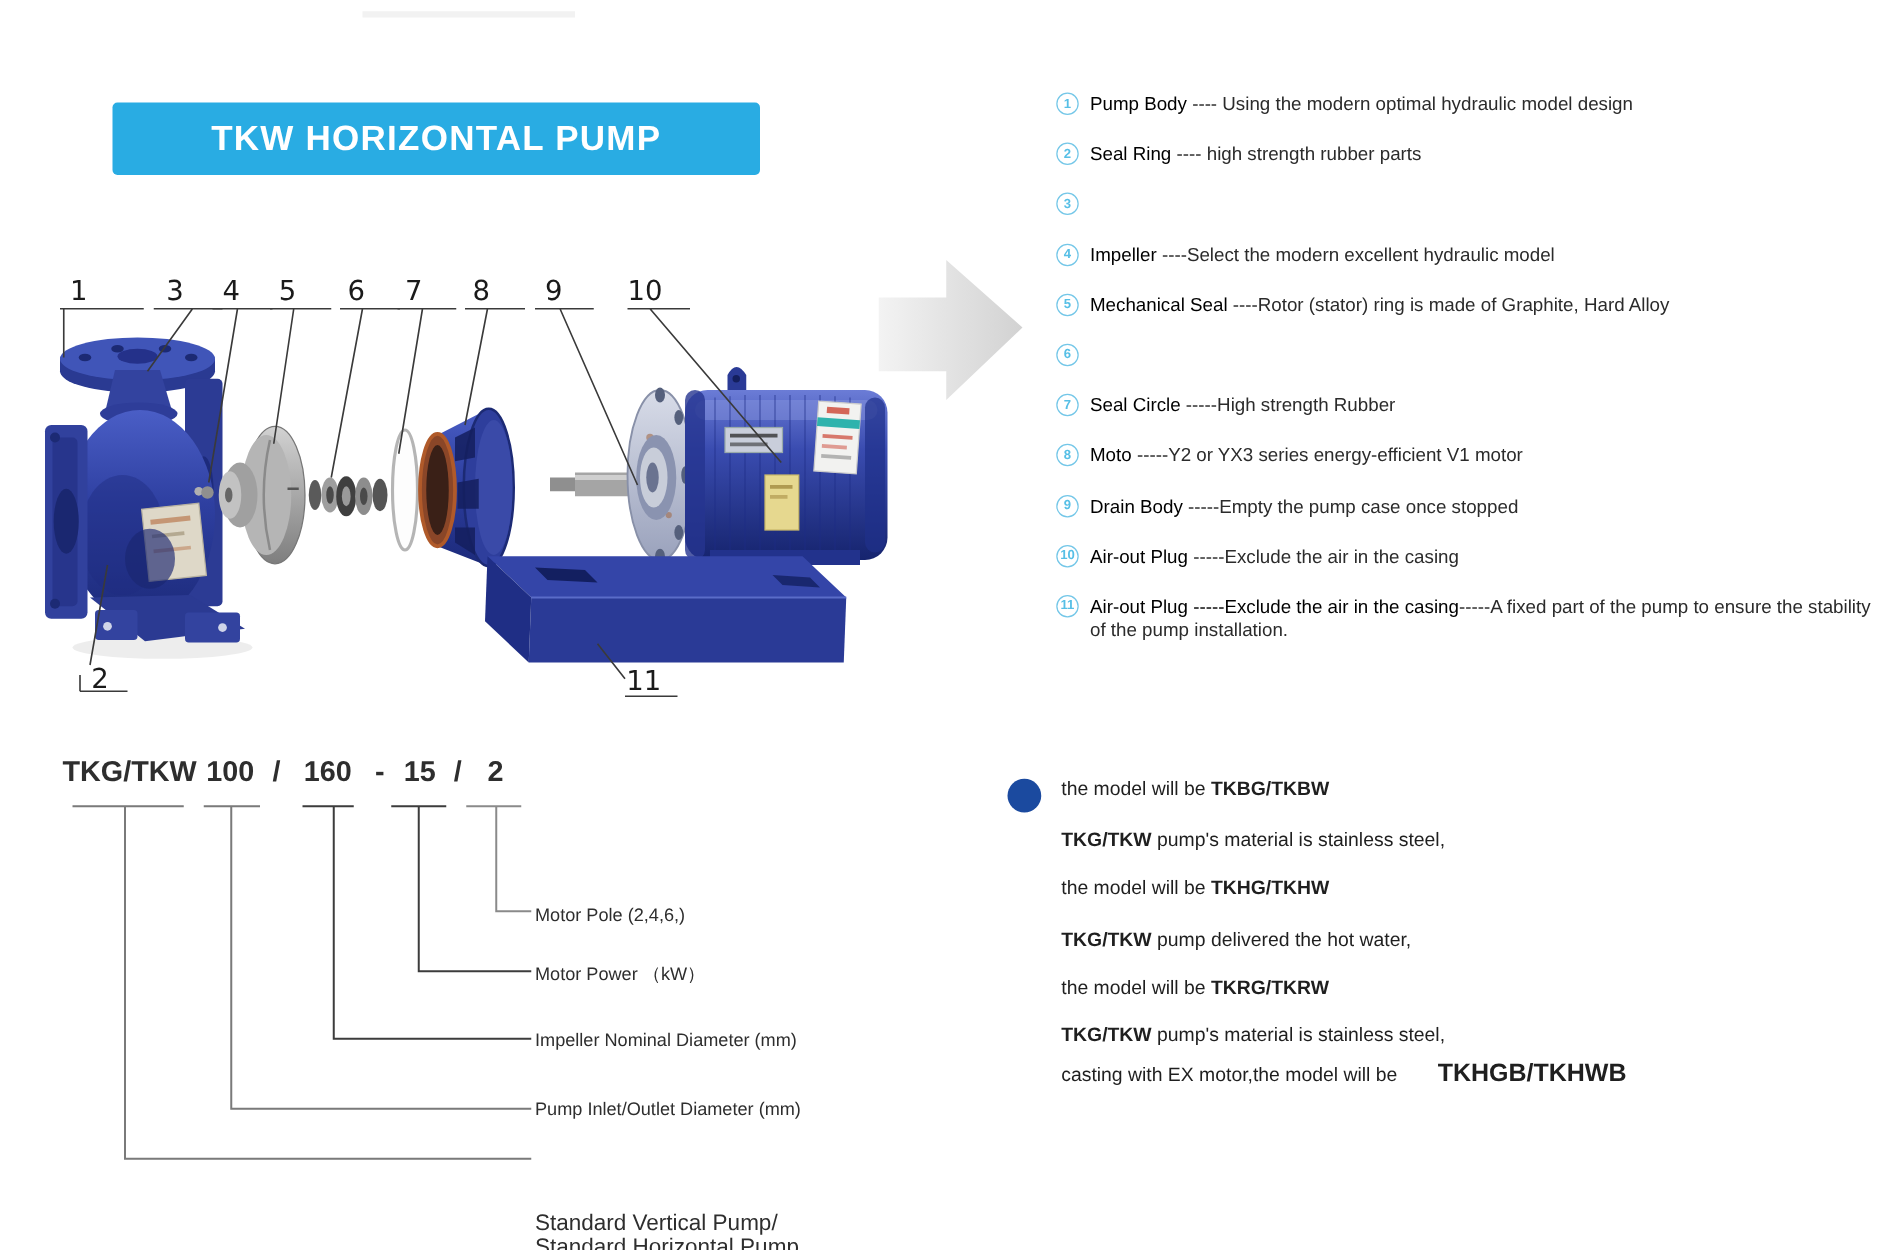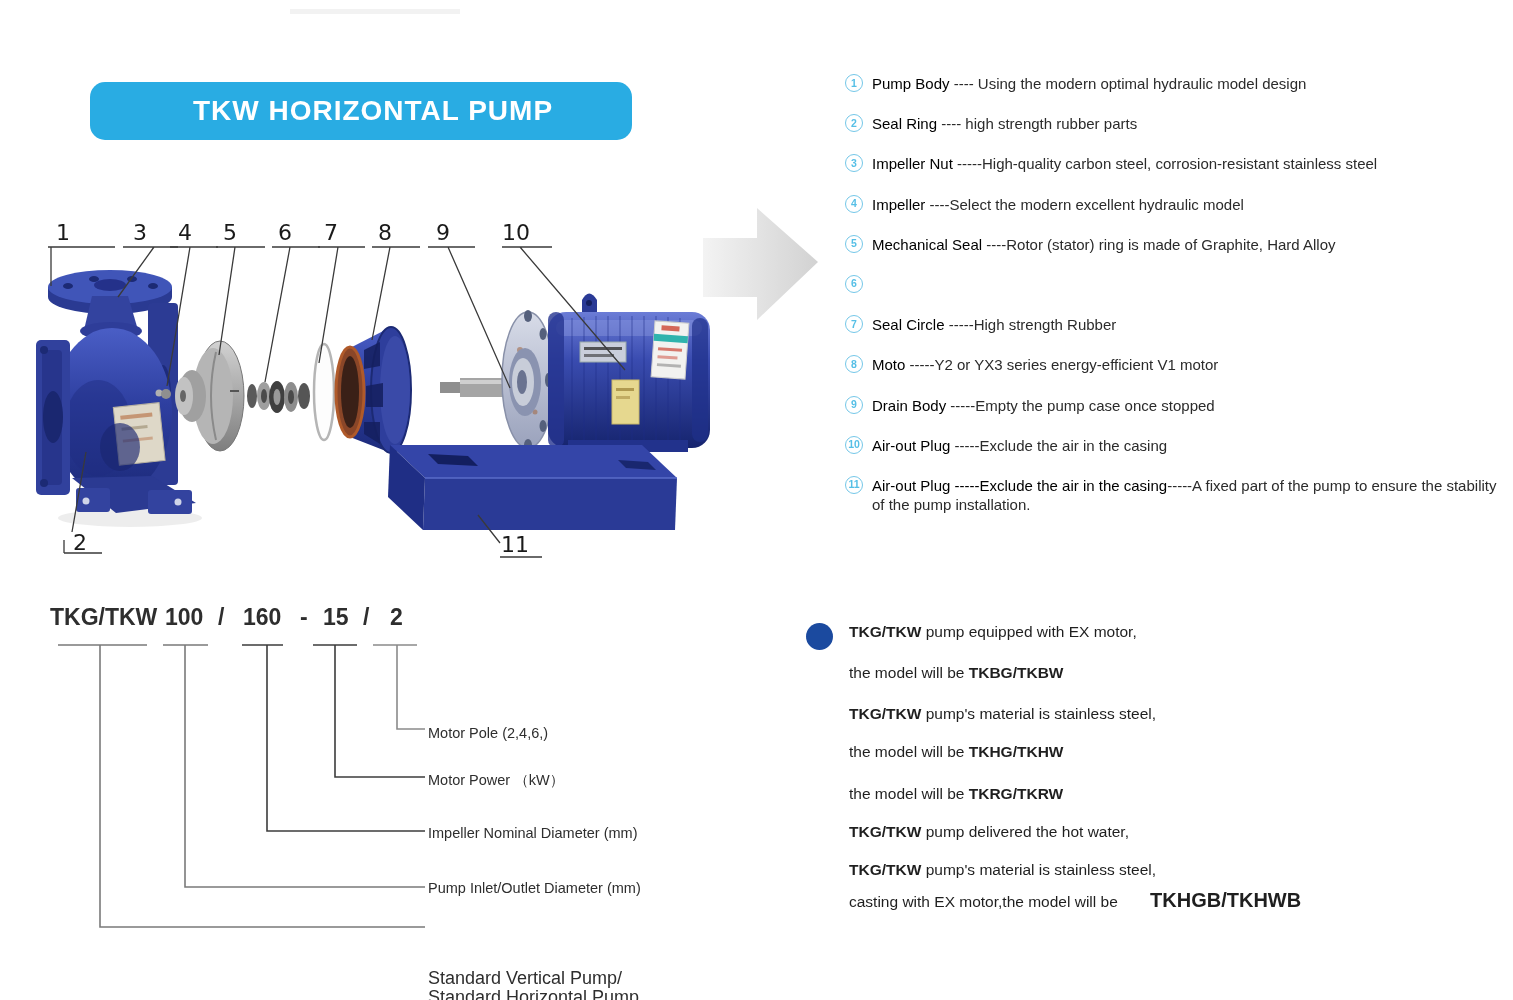--- a/index.html
+++ b/index.html
@@ -2,21 +2,21 @@
 <html><head>
 <meta charset="utf-8">
 <style>
   html,body{margin:0;padding:0;background:#fff;}
   .page{position:relative;width:1513px;height:1000px;background:#ffffff;overflow:hidden;
         font-family:"Liberation Sans",sans-serif;color:#222;}
   .artifact{position:absolute;left:290px;top:9px;width:170px;height:5px;background:#f2f2f2;}
 
   
   .banner{position:absolute;left:90px;top:82px;width:518px;height:58px;background:#29ACE3;
-          border-radius:15px;display:flex;align-items:center;justify-content:center;padding-left:24px;}
+          border-radius:4px;display:flex;align-items:center;justify-content:center;}
   .banner span{color:#ffffff;font-size:28px;font-weight:bold;letter-spacing:1px;}
 
   
   .parts{position:absolute;left:845px;top:74px;width:655px;}
   .part-row{display:flex;align-items:flex-start;height:40.2px;font-size:15px;line-height:19px;}
   .part-row.wrap{height:auto;}
   .cnum{flex:0 0 18px;width:18px;height:18px;margin-right:9px;margin-top:0px;border:1.4px solid #74c7e8;
         border-radius:50%;color:#56bfe6;font-size:10.5px;font-weight:bold;display:flex;
         align-items:center;justify-content:center;box-sizing:border-box;}
   .ptext{color:#2b2b2b;}
@@ -246,21 +246,20 @@
       <div class="part-row">
         <span class="cnum">1</span>
         <span class="ptext"><span class="pname">Pump Body</span> ---- Using the modern optimal hydraulic model design</span>
       </div>
       <div class="part-row">
         <span class="cnum">2</span>
         <span class="ptext"><span class="pname">Seal Ring</span> ---- high strength rubber parts</span>
       </div>
       <div class="part-row">
         <span class="cnum">3</span>
-        <span class="ptext"><span class="pname">Impeller Nut</span> -----High-quality carbon steel, corrosion-resistant stainless steel</span>
       </div>
       <div class="part-row">
         <span class="cnum">4</span>
         <span class="ptext"><span class="pname">Impeller</span> ----Select the modern excellent hydraulic model</span>
       </div>
       <div class="part-row">
         <span class="cnum">5</span>
         <span class="ptext"><span class="pname">Mechanical Seal</span> ----Rotor (stator) ring is made of Graphite, Hard Alloy</span>
       </div>
       <div class="part-row">
@@ -311,23 +310,22 @@
 
   <div class="tree-label" style="left:428px;top:724px">Motor Pole (2,4,6,)</div>
   <div class="tree-label" style="left:428px;top:771px">Motor Power （kW）</div>
   <div class="tree-label" style="left:428px;top:824px">Impeller Nominal Diameter (mm)</div>
   <div class="tree-label" style="left:428px;top:879px">Pump Inlet/Outlet Diameter (mm)</div>
   <div class="tree-label" style="left:428px;top:969px;font-size:18px">Standard Vertical Pump/
 Standard  Horizontal Pump</div>
 
   <div class="bullet"></div>
   <div class="notes" id="notes-lines">
-      <div class="note-line g21"><span class="b">TKG/TKW</span><span> pump equipped with EX motor,</span></div>
       <div class="note-line g21"><span>the model will be </span><span class="b">TKBG/TKBW</span></div>
       <div class="note-line g18"><span class="b">TKG/TKW</span><span> pump's material is stainless steel,</span></div>
       <div class="note-line g22"><span>the model will be </span><span class="b">TKHG/TKHW</span></div>
+      <div class="note-line g18"><span class="b">TKG/TKW</span><span> pump delivered the hot water,</span></div>
       <div class="note-line g18"><span>the model will be </span><span class="b">TKRG/TKRW</span></div>
-      <div class="note-line g18"><span class="b">TKG/TKW</span><span> pump delivered the hot water,</span></div>
       <div class="note-line g10"><span class="b">TKG/TKW</span><span> pump's material is stainless steel,</span></div>
       <div class="note-line"><span>casting with EX motor,the model will be </span><span class="xl">TKHGB/TKHWB</span></div>
     </div>
 
 </div>
 
 </body></html>

